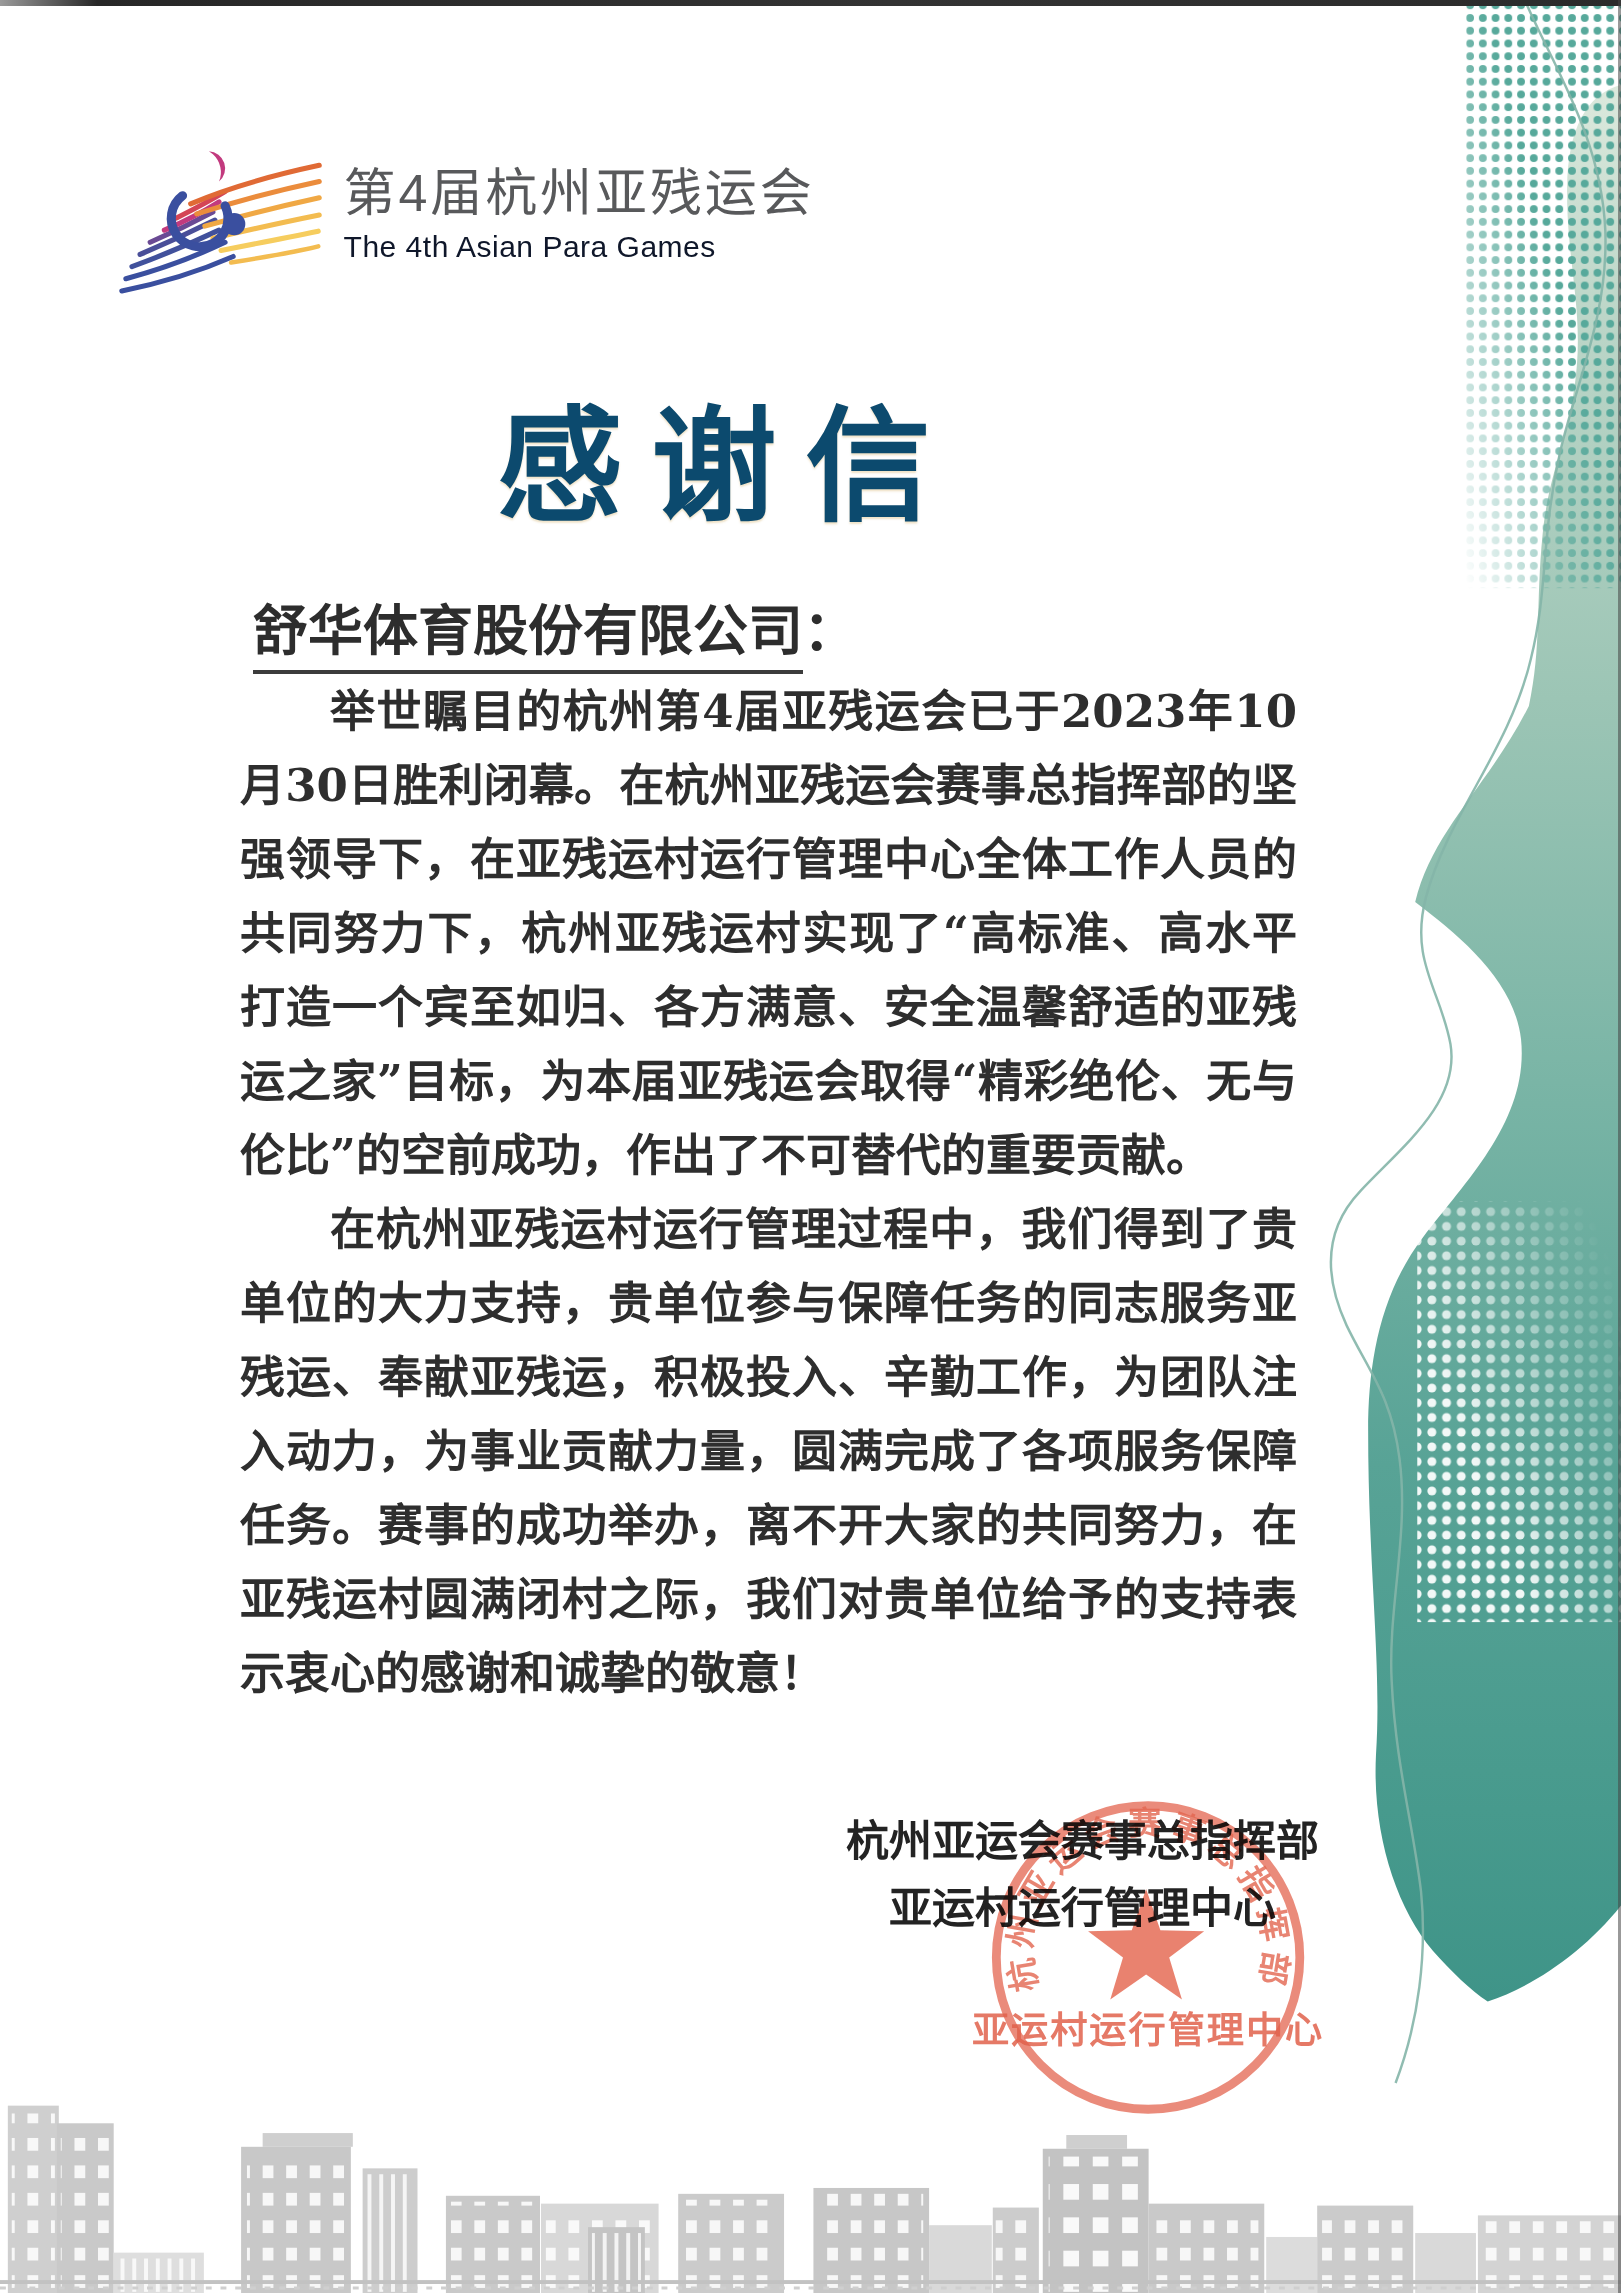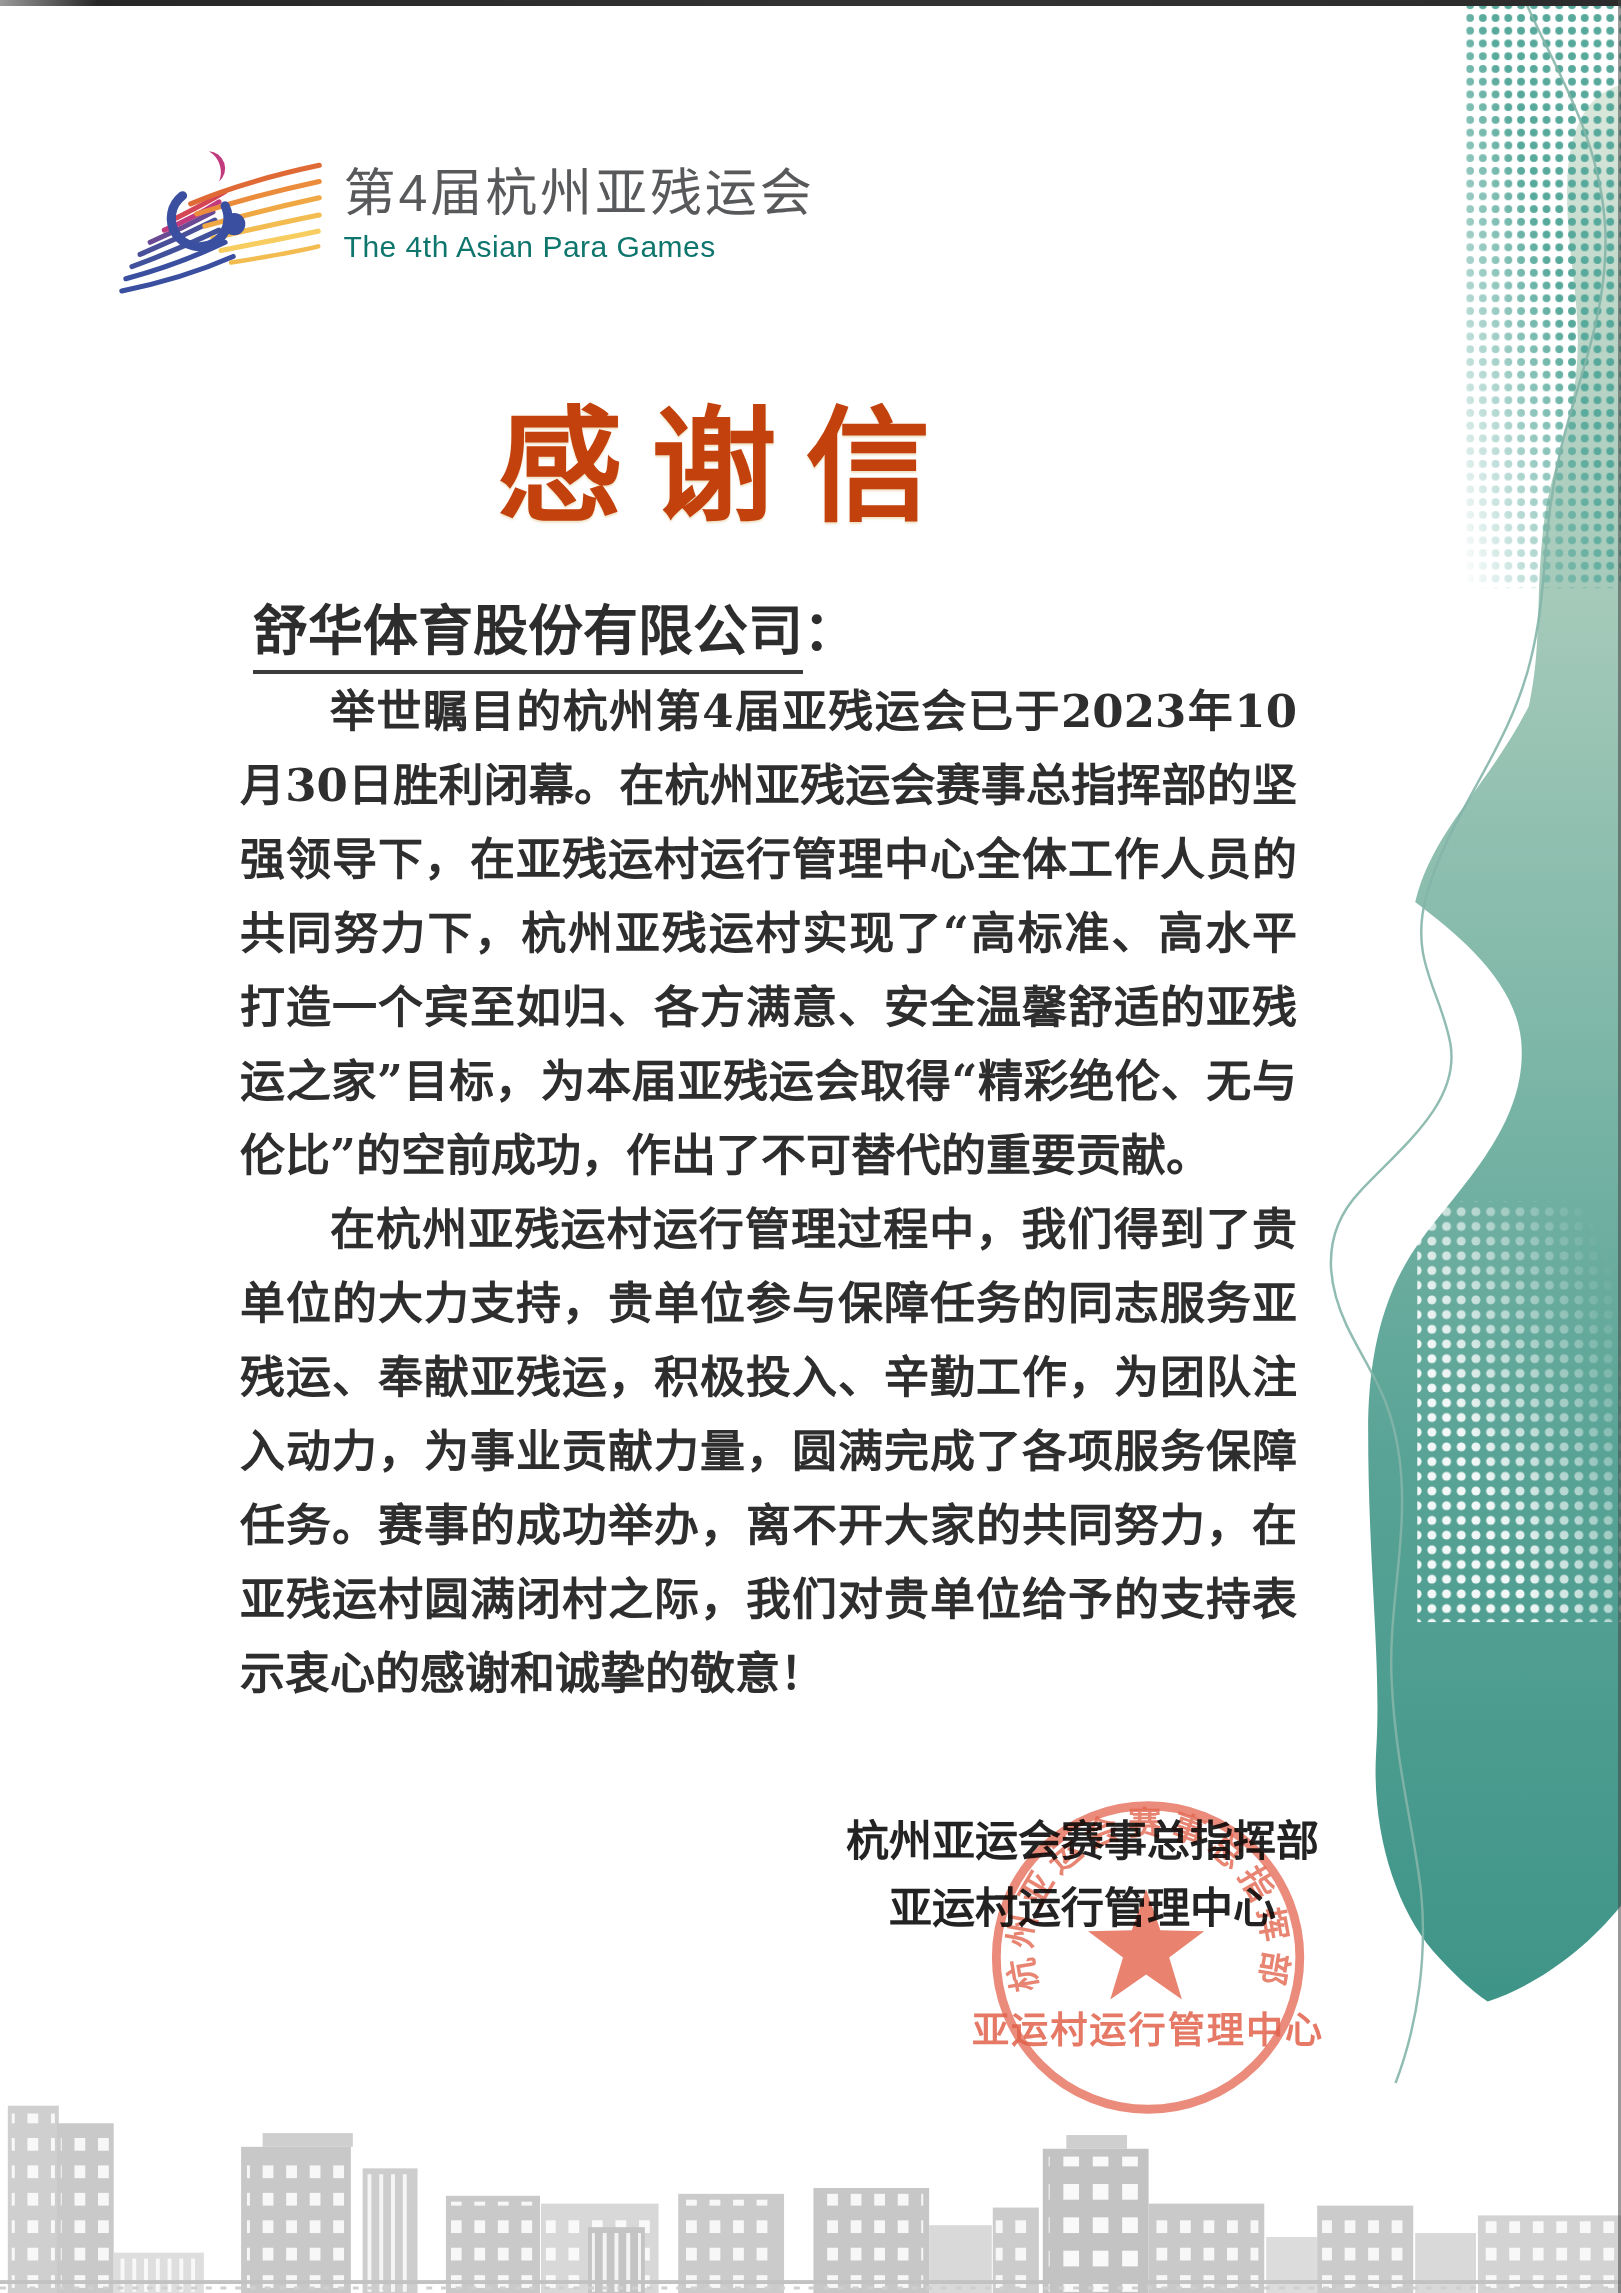--- a/index.html
+++ b/index.html
@@ -10,25 +10,25 @@
   .scan-edge-top{position:absolute;left:0;top:0;width:1621px;height:5.9px;
     background:linear-gradient(90deg,#9a9a9a 0%,#272727 6%,#333333 55%,#2b2b2b 100%);}
   .scan-edge-right{position:absolute;right:0;top:0;width:2.9px;height:2294px;background:rgba(70,70,70,.55);}
   .decor-svg{position:absolute;left:0;top:0;width:1621px;height:2294px;z-index:0;}
   .skyline-svg{position:absolute;left:0;top:2078px;width:1621px;height:216px;z-index:0;}
 
   .logo-wrap{position:absolute;left:110px;top:137px;z-index:2;display:flex;align-items:flex-start;}
   .logo-icon{width:216px;height:162px;}
   .logo-text{margin-left:17.6px;padding-top:27.4px;font-family:"Liberation Sans","DejaVu Sans",sans-serif;color:#58595b;}
   .logo-cn{font-size:52px;font-weight:400;letter-spacing:2.9px;line-height:1.15;}
-  .logo-en{font-size:30px;font-weight:400;margin-top:5.9px;letter-spacing:0.5px;color:#0f766e;}
+  .logo-en{font-size:30px;font-weight:400;margin-top:5.9px;letter-spacing:0.5px;color:#0f172a;}
 
   .letter-title{
     position:absolute;left:0;top:365px;width:1428px;text-align:center;z-index:2;
-    font-size:125px;font-weight:700;color:#c2410c;
+    font-size:125px;font-weight:700;color:#0c4a6e;
     letter-spacing:29px;text-indent:29px;
     text-shadow:0 2px 2px rgba(190,140,30,.25);
   }
   .recipient{position:absolute;left:253px;top:586px;z-index:2;font-size:55px;font-weight:700;color:#2d2d2d;}
   .recipient .name{border-bottom:4.9px solid #3c3c3c;padding-bottom:6.9px;}
   .body-text{
     position:absolute;left:240px;top:675px;width:1057px;z-index:2;
     font-size:45px;line-height:74px;font-weight:700;color:#2e2e2e;
     text-align:justify;text-justify:inter-character;
   }

